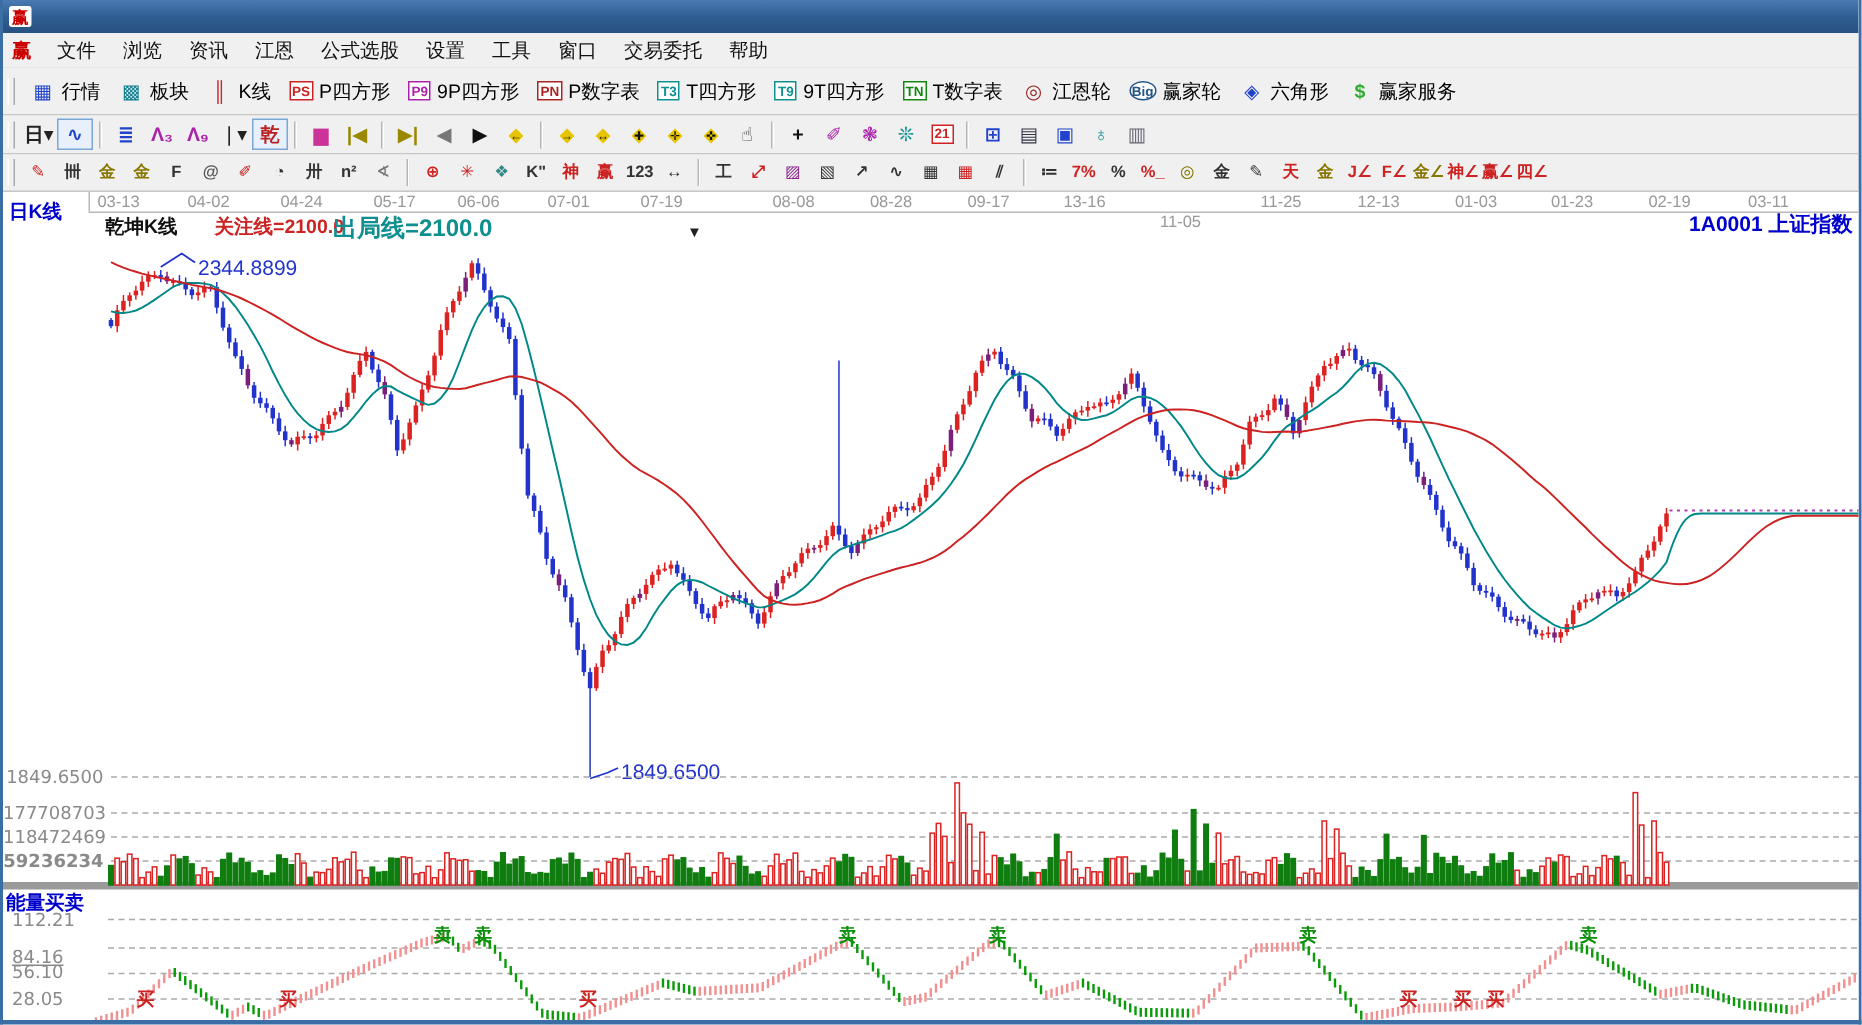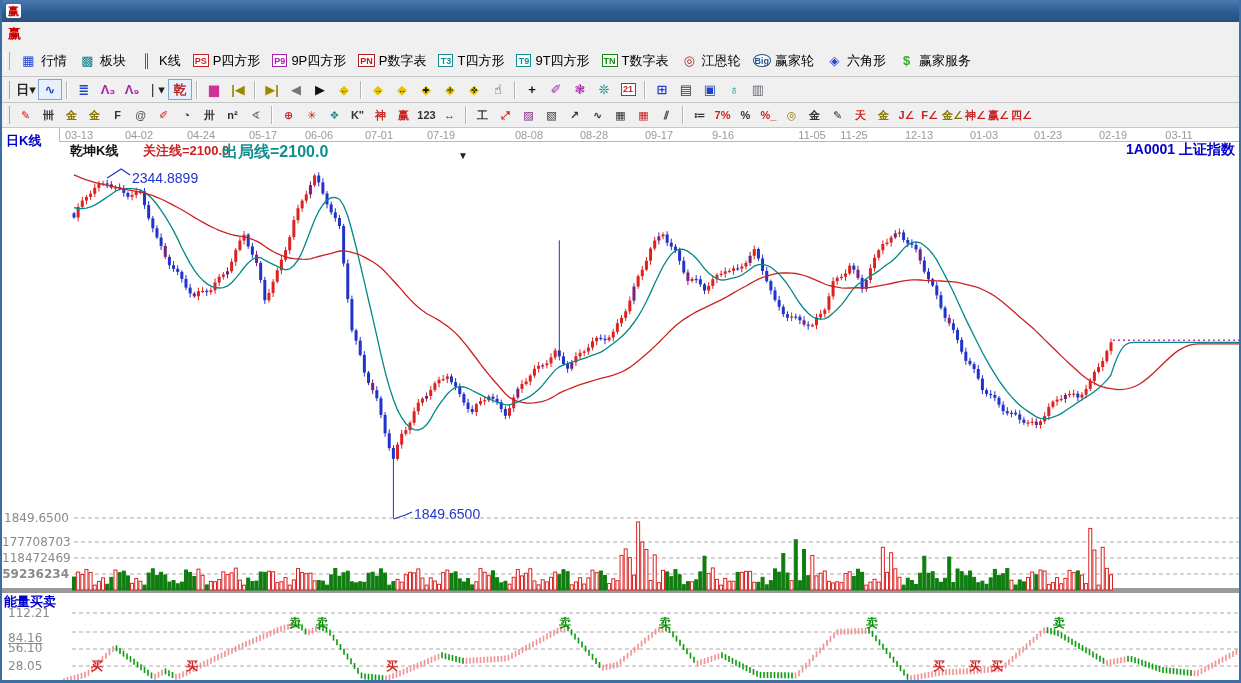--- a/index.html
+++ b/index.html
@@ -46,20 +46,21 @@
 </style>
 </head>
 <body>
 
 <div class="titlebar">
   <span class="applogo">赢</span>
 </div>
 
 <div class="menubar">
   <span class="menulogo">赢</span>
+  <span id="menu-items"><span class="menu-item">文件</span><span class="menu-item">浏览</span><span class="menu-item">资讯</span><span class="menu-item">江恩</span><span class="menu-item">公式选股</span><span class="menu-item">设置</span><span class="menu-item">工具</span><span class="menu-item">窗口</span><span class="menu-item">交易委托</span><span class="menu-item">帮助</span></span>
 </div>
 
 <div class="toolbar" id="toolbar1">
     <span class="grip"></span>
     <span class="tb-btn">
       <span class="ic" style="color: rgb(34, 68, 204);">▦</span>
       <span>行情</span>
     </span>
     <span class="tb-btn">
       <span class="ic" style="color: rgb(15, 127, 143);">▩</span>
@@ -268,22 +269,22 @@
       <span class="date-lbl" style="left: 77px;">03-13</span>
       <span class="date-lbl" style="left: 137px;">04-02</span>
       <span class="date-lbl" style="left: 199px;">04-24</span>
       <span class="date-lbl" style="left: 261px;">05-17</span>
       <span class="date-lbl" style="left: 317px;">06-06</span>
       <span class="date-lbl" style="left: 377px;">07-01</span>
       <span class="date-lbl" style="left: 439px;">07-19</span>
       <span class="date-lbl" style="left: 527px;">08-08</span>
       <span class="date-lbl" style="left: 592px;">08-28</span>
       <span class="date-lbl" style="left: 657px;">09-17</span>
-      <span class="date-lbl" style="left: 721px;">9-16</span>
-      <span class="date-lbl" style="left: 810px;">11-05</span>
+      <span class="date-lbl" style="left: 721px;">13-16</span>
+      <span class="date-lbl" style="left: 785px; margin-top: 13px;">11-05</span>
       <span class="date-lbl" style="left: 852px;">11-25</span>
       <span class="date-lbl" style="left: 917px;">12-13</span>
       <span class="date-lbl" style="left: 982px;">01-03</span>
       <span class="date-lbl" style="left: 1046px;">01-23</span>
       <span class="date-lbl" style="left: 1111px;">02-19</span>
       <span class="date-lbl" style="left: 1177px;">03-11</span>
     </div>
   <div class="abs" style="left:57px;top:13px;width:1184px;height:1px;background:#b8b8b8;"></div>
   <div class="abs" style="left:57px;top:0;width:1px;height:13px;background:#b8b8b8;"></div>
 

